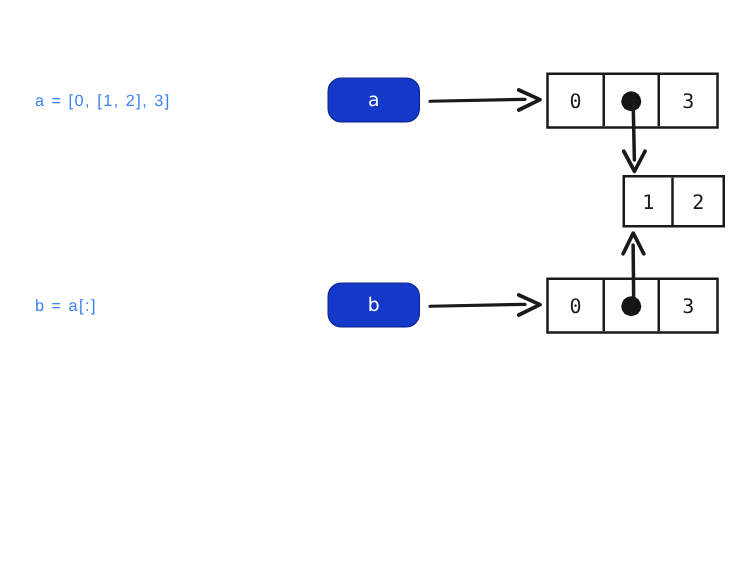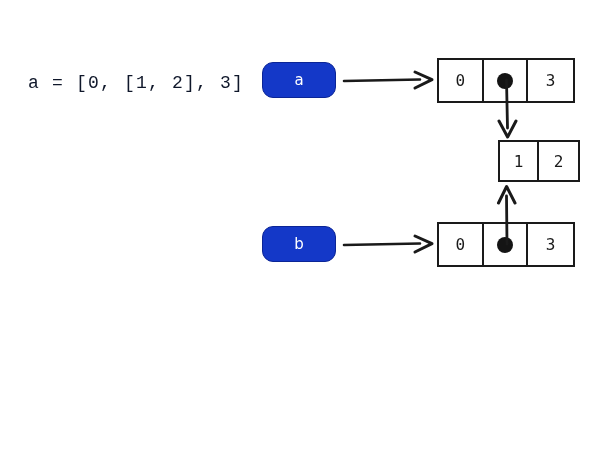--- a/index.html
+++ b/index.html
@@ -19,24 +19,24 @@
   #canvas {
     position: absolute;
     inset: 0;
     width: 600px;
     height: 450px;
   }
 
   
   .code-label {
     position: absolute;
-    font-family: Liberation Mono, monospace;
-    font-size: 18px;
+    font-family: Liberation Sans, sans-serif;
+    font-size: 13px;
     letter-spacing: 1.2px;
-    color: #0f172a;
+    color: #3b82f6;
     white-space: pre;
     line-height: 1;
   }
   #code-a { left: 28px; top: 74px; }
   #code-b { left: 28px; top: 238px; }
 
   
   .var-pill {
     position: absolute;
     width: 74px;
@@ -103,20 +103,21 @@
     pointer-events: none;
   }
 </style>
 </head>
 <body>
 
 <div id="canvas">
 
   <div id="code-a" class="code-label">a = [0, [1, 2], 3]</div>
 
+  <div id="code-b" class="code-label">b = a[:]</div>
 
   <div id="var-a" class="var-pill">
     <span>a</span>
   </div>
 
   <div id="var-b" class="var-pill">
     <span>b</span>
   </div>
 
   <div id="list-a" class="list-box">

